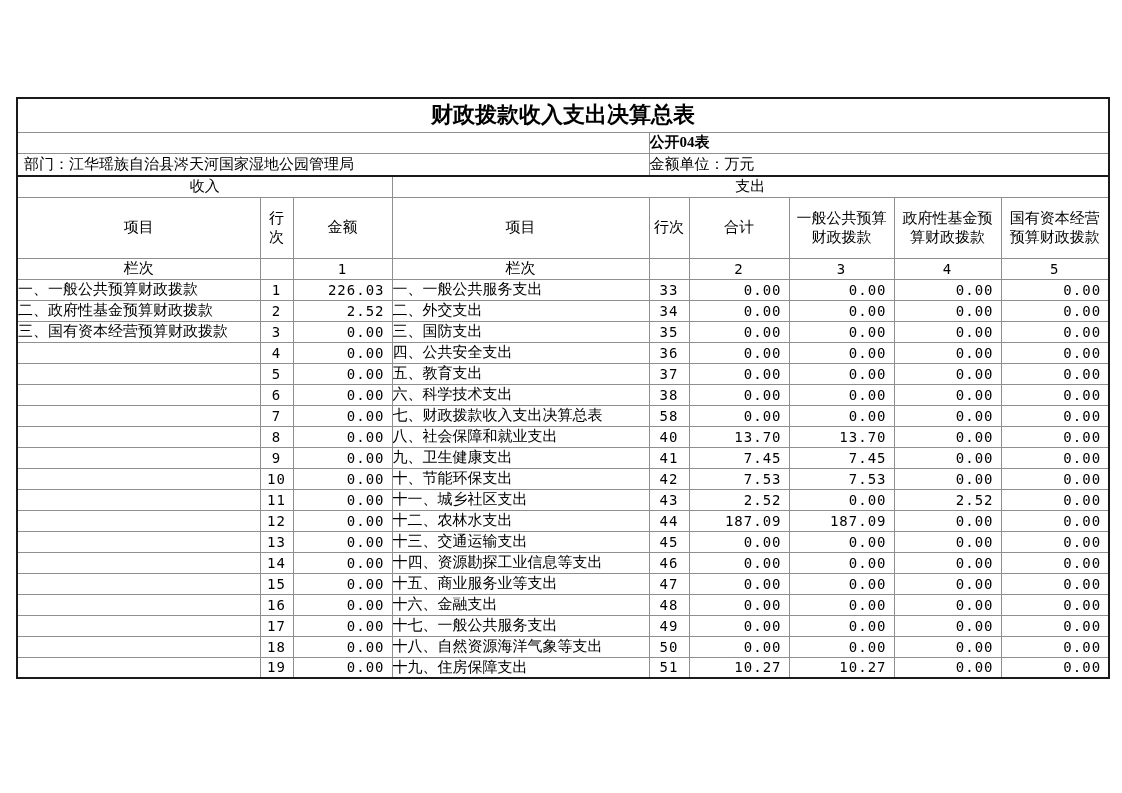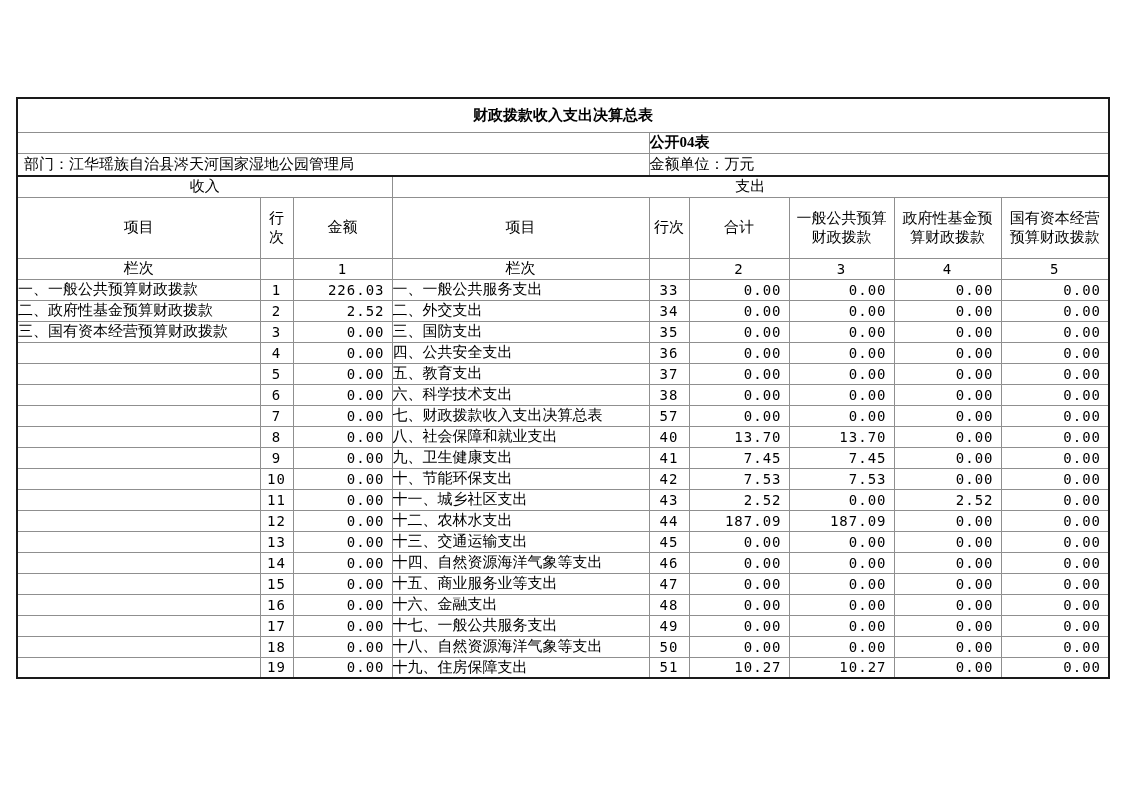--- a/index.html
+++ b/index.html
@@ -21,21 +21,21 @@
     vertical-align:middle;
     font-size:15px;
     overflow:hidden;
     white-space:nowrap;
   }
 
   
   tr.title-row td {
     height:34px; text-align:center;
     font-family:"Liberation Sans","DejaVu Sans",sans-serif;
-    font-weight:bold; font-size:15px;
+    font-weight:bold; font-size:22px;
     border-left:none; border-right:none;
   }
   
   tr.meta-row td { height:21px; }
   tr.meta-row2 td { height:23px; border-bottom:2px solid #1a1a1a; }
   .meta-left { text-align:left; padding-left:6px; }
   .meta-right { padding-right:8px; }
   .bold { font-weight:bold; }
 
   
@@ -184,21 +184,21 @@
           <td class="num-r">0.00</td>
           <td class="num-r">0.00</td>
           <td class="num-r">0.00</td>
           <td class="num-r">0.00</td>
         </tr>
         <tr class="data-row">
           <td class="item"></td>
           <td class="num-c">7</td>
           <td class="num-r">0.00</td>
           <td class="item">七、财政拨款收入支出决算总表</td>
-          <td class="num-c">57</td>
+          <td class="num-c">58</td>
           <td class="num-r">0.00</td>
           <td class="num-r">0.00</td>
           <td class="num-r">0.00</td>
           <td class="num-r">0.00</td>
         </tr>
         <tr class="data-row">
           <td class="item"></td>
           <td class="num-c">8</td>
           <td class="num-r">0.00</td>
           <td class="item">八、社会保障和就业支出</td>
@@ -260,21 +260,21 @@
           <td class="num-c">45</td>
           <td class="num-r">0.00</td>
           <td class="num-r">0.00</td>
           <td class="num-r">0.00</td>
           <td class="num-r">0.00</td>
         </tr>
         <tr class="data-row">
           <td class="item"></td>
           <td class="num-c">14</td>
           <td class="num-r">0.00</td>
-          <td class="item">十四、自然资源海洋气象等支出</td>
+          <td class="item">十四、资源勘探工业信息等支出</td>
           <td class="num-c">46</td>
           <td class="num-r">0.00</td>
           <td class="num-r">0.00</td>
           <td class="num-r">0.00</td>
           <td class="num-r">0.00</td>
         </tr>
         <tr class="data-row">
           <td class="item"></td>
           <td class="num-c">15</td>
           <td class="num-r">0.00</td>

